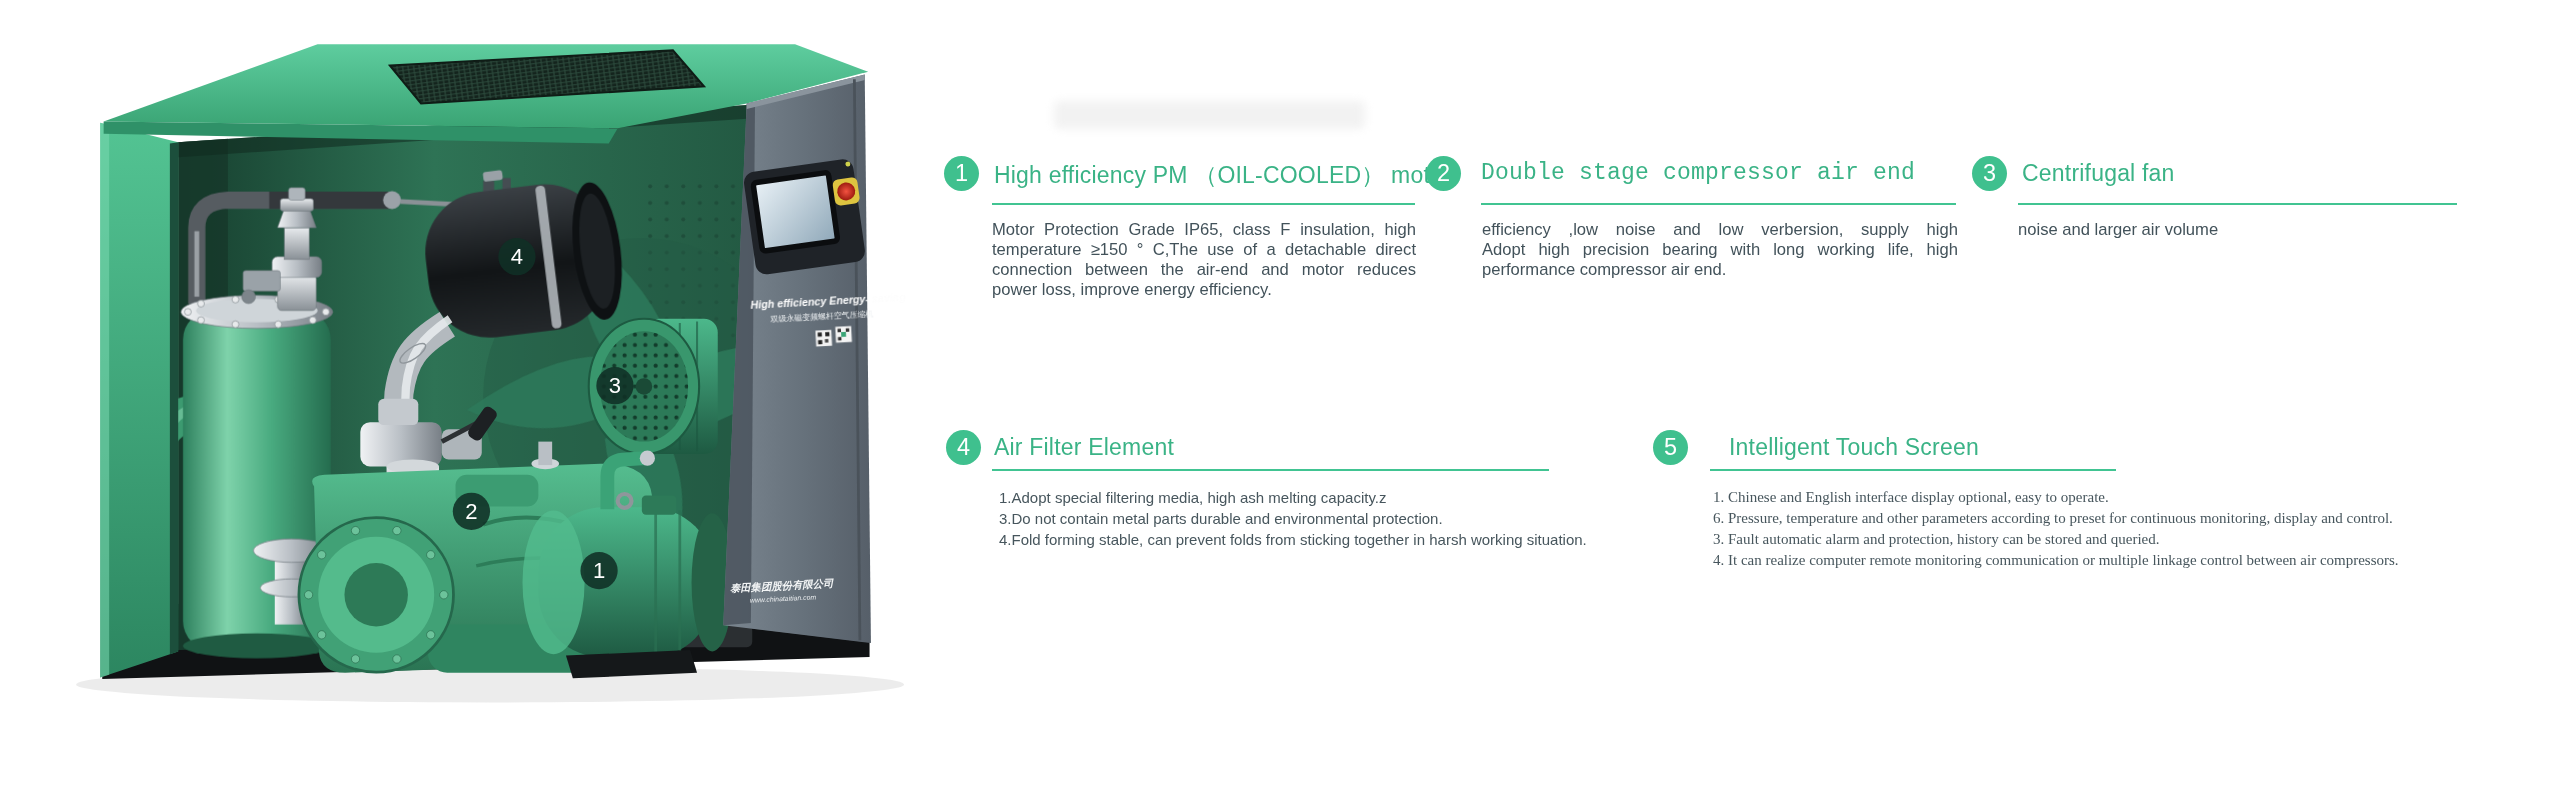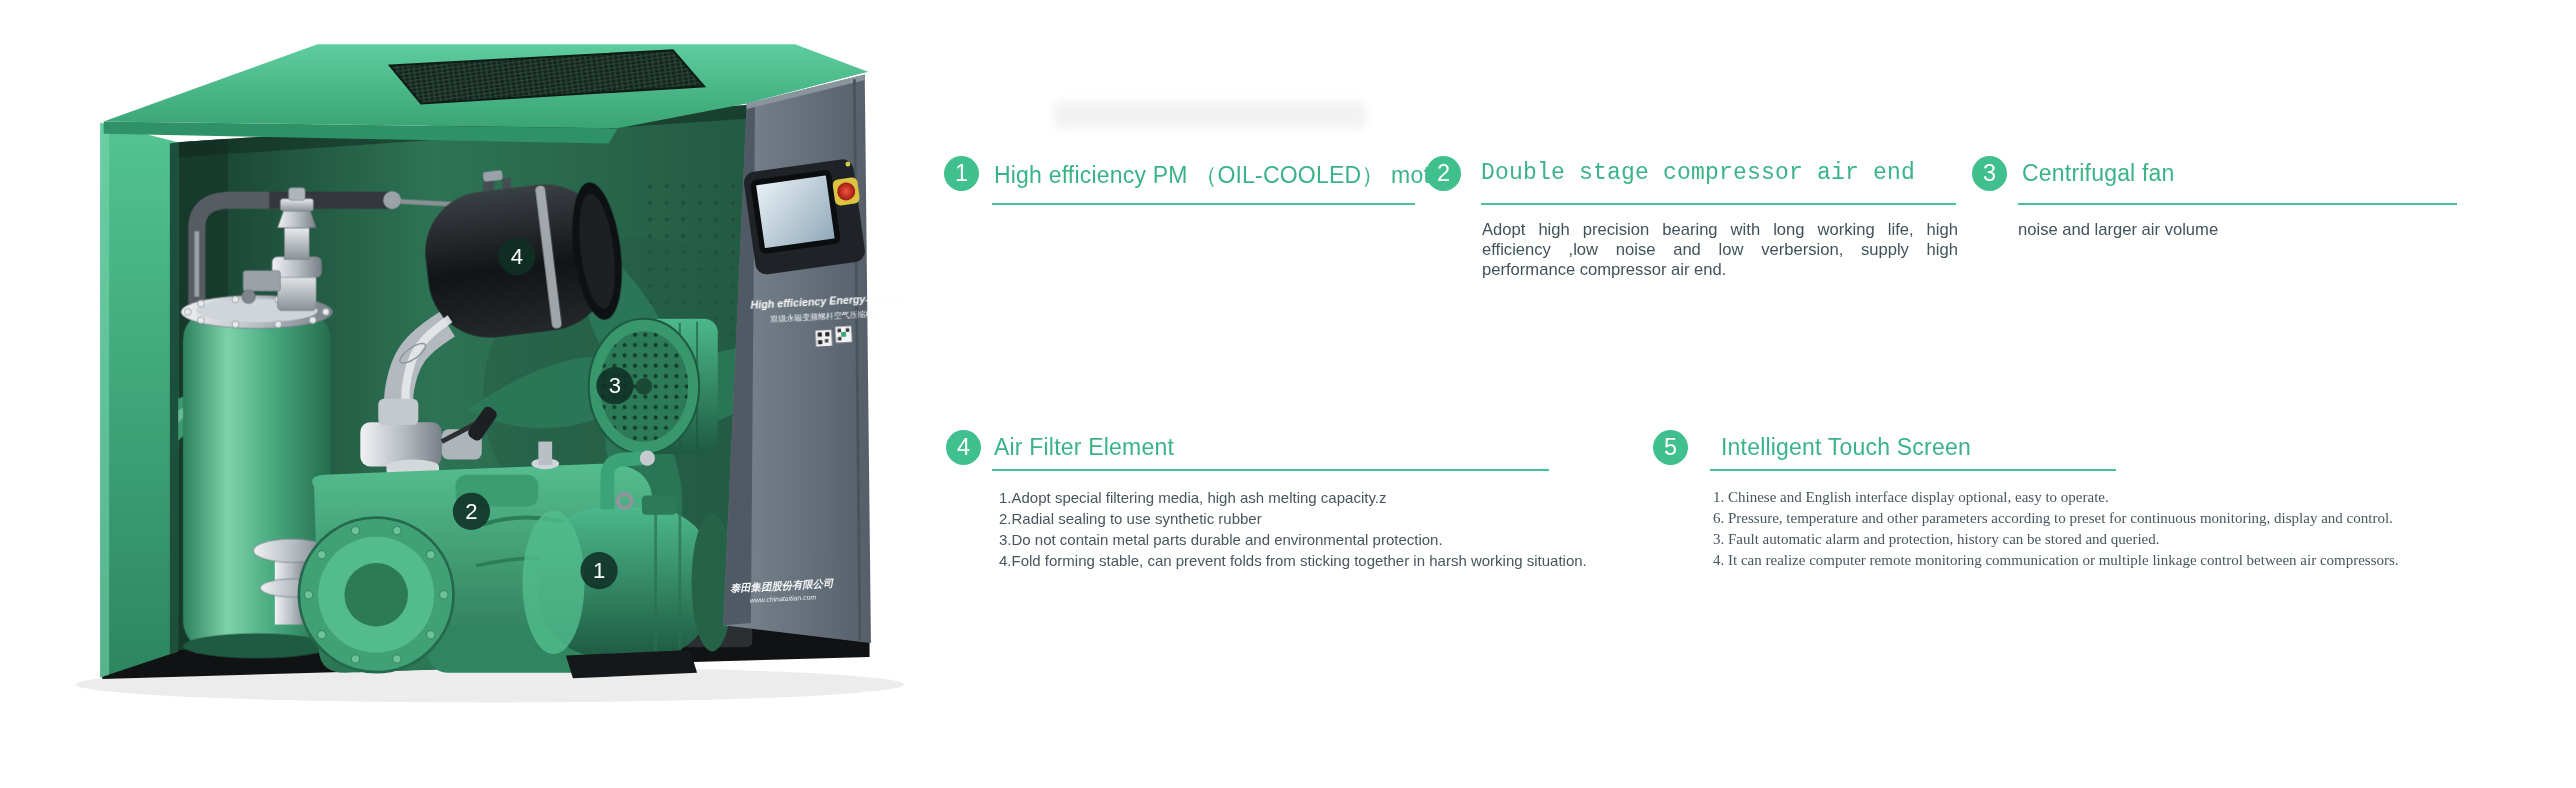--- a/index.html
+++ b/index.html
@@ -324,57 +324,62 @@
     </g>
   </svg>
   </div>
 
   <div class="watermark-ghost"></div>
 
   <section class="feature row1" style="left:944px;top:156px;width:483px;height:179px;">
     <div class="badge">1</div>
     <h3 class="ftitle" style="left:50px;">High efficiency PM （OIL-COOLED） motor</h3>
     <div class="frule" style="left:48px;width:423px;"></div>
+    <div class="fpara" style="left:48px;width:424px;">
+      <div class="jl">Motor Protection Grade IP65, class F insulation, high</div>
+      <div class="jl">temperature ≥150 ° C,The use of a detachable direct</div>
+      <div class="jl">connection between the air-end and motor reduces</div>
+      <div class="jl-last">power loss, improve energy efficiency.</div>
+    </div>
   </section>
 
   <section class="feature row1" style="left:1426px;top:156px;width:545px;height:179px;">
     <div class="badge">2</div>
     <h3 class="ftitle" style="left:55px;font-family:Liberation Mono, monospace;">Double stage compressor air end</h3>
     <div class="frule" style="left:55px;width:475px;"></div>
     <div class="fpara" style="left:56px;width:476px;">
+      <div class="jl">efficiency ,low noise  and low verbersion, supply high</div>
       <div class="jl">Adopt high precision bearing with long working life, high</div>
-      <div class="jl">efficiency ,low noise  and low verbersion, supply high</div>
       <div class="jl-last">performance compressor air end.</div>
     </div>
   </section>
 
   <section class="feature row1" style="left:1972px;top:156px;width:524px;height:179px;">
     <div class="badge">3</div>
     <h3 class="ftitle" style="left:50px;">Centrifugal fan</h3>
     <div class="frule" style="left:46px;width:439px;"></div>
     <div class="fpara" style="left:46px;width:452px;">
       <div class="jl-last">noise and larger air volume</div>
     </div>
   </section>
 
   <section class="feature row2" style="left:946px;top:430px;width:656px;height:159px;">
     <div class="badge">4</div>
     <h3 class="ftitle" style="left:48px;">Air Filter Element</h3>
     <div class="frule" style="left:46px;width:557px;"></div>
     <ul class="flist" style="left:52px;">
       <li>1.Adopt special filtering media, high ash melting capacity.z</li>
-      <li>2.Radial sealing to use synthetic rubber</li>
       <li>3.Do not contain metal parts durable and environmental protection.</li>
       <li>4.Fold forming stable, can prevent  folds from sticking together in harsh  working situation.</li>
     </ul>
   </section>
 
   <section class="feature row2" style="left:1653px;top:430px;width:863px;height:159px;">
     <div class="badge">5</div>
-    <h3 class="ftitle" style="left:68px;">Intelligent Touch Screen</h3>
+    <h3 class="ftitle" style="left:76px;">Intelligent Touch Screen</h3>
     <div class="frule" style="left:57px;width:406px;"></div>
     <ul class="flist" style="left:59px;font-family:Liberation Serif, serif;">
       <li>1. Chinese and English interface display optional, easy to operate.</li>
       <li>6. Pressure, temperature and other parameters according to preset for continuous monitoring, display and control.</li>
       <li>3. Fault automatic alarm and protection, history can be stored and queried.</li>
       <li>4. It can realize computer remote monitoring communication or multiple linkage control between air compressors.</li>
     </ul>
   </section>
 
 </div>

